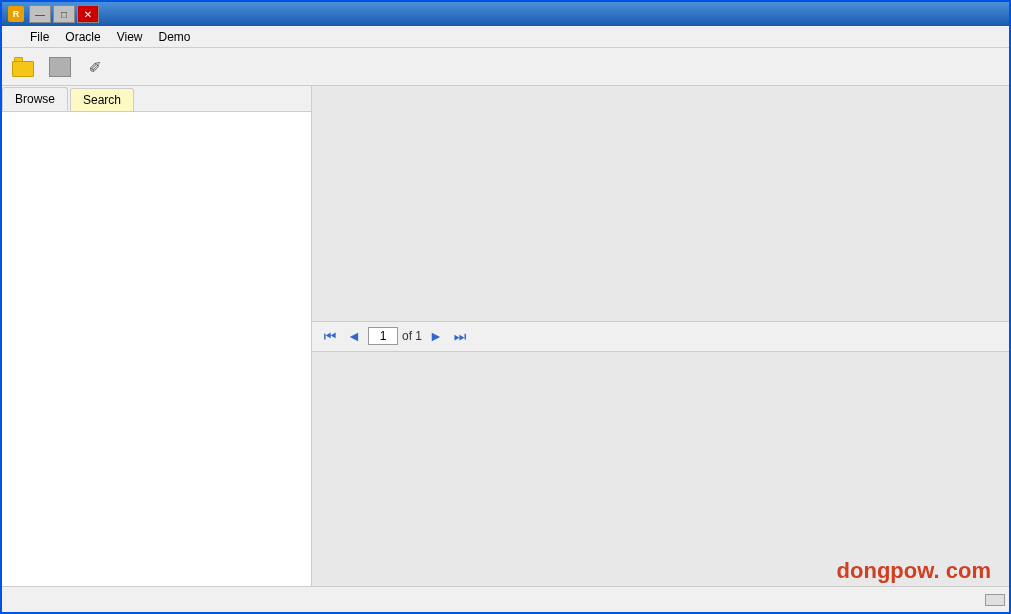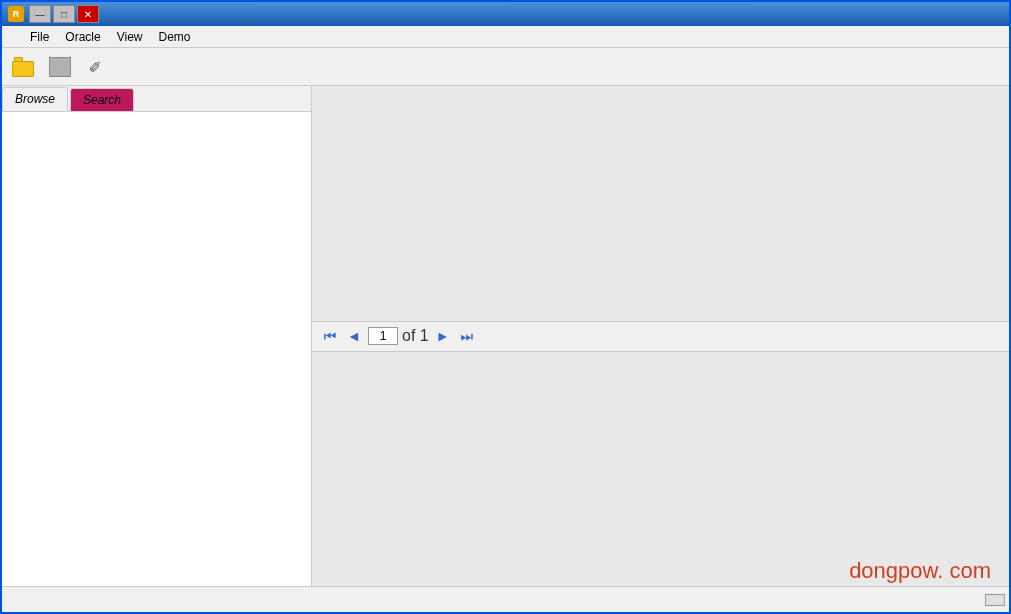--- a/index.html
+++ b/index.html
@@ -159,36 +159,35 @@
       overflow: hidden;
     }
 
     
     .left-panel {
       width: 310px;
       display: flex;
       flex-direction: column;
       border-right: 1px solid #ccc;
       flex-shrink: 0;
-      font-style: italic;
     }
 
     .tabs-header {
       display: flex;
       background: #f0f0f0;
       border-bottom: 1px solid #ccc;
     }
 
     .tab {
       padding: 4px 12px;
       cursor: pointer;
       font-size: 12px;
       border: 1px solid #ccc;
       border-bottom: none;
-      background: #be185d;
+      background: #fef9c3;
       color: #000;
       margin-right: 2px;
       margin-top: 2px;
       border-radius: 3px 3px 0 0;
     }
 
     .tab.active {
       background: #f0f0f0;
       border-bottom: 1px solid #f0f0f0;
       margin-top: 1px;
@@ -241,21 +240,21 @@
     .page-input {
       width: 30px;
       height: 18px;
       border: 1px solid #999;
       text-align: center;
       font-size: 12px;
       background: white;
     }
 
     .page-of-text {
-      font-size: 16px;
+      font-size: 12px;
       color: #333;
     }
 
     .bottom-view {
       flex: 1;
       background: #e8e8e8;
     }
 
     
     .status-bar {
@@ -275,21 +274,21 @@
       background: #e0e0e0;
       margin-left: auto;
     }
 
     .watermark {
       position: absolute;
       bottom: 30px;
       right: 20px;
       color: #cc2200;
       font-size: 22px;
-      font-weight: normal;
+      font-weight: bold;
       opacity: 0.85;
       pointer-events: none;
       font-family: Arial, sans-serif;
     }
   </style>
 </head>
 <body>
 
 <div class="window">
 

